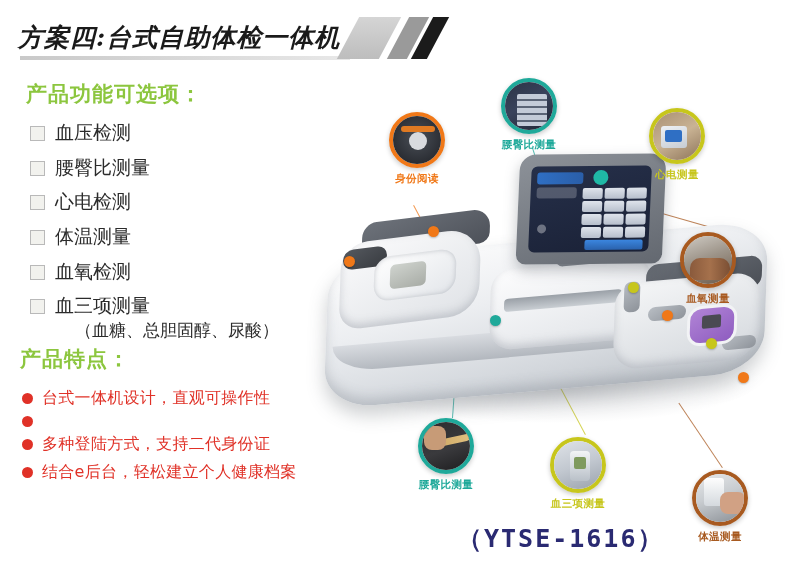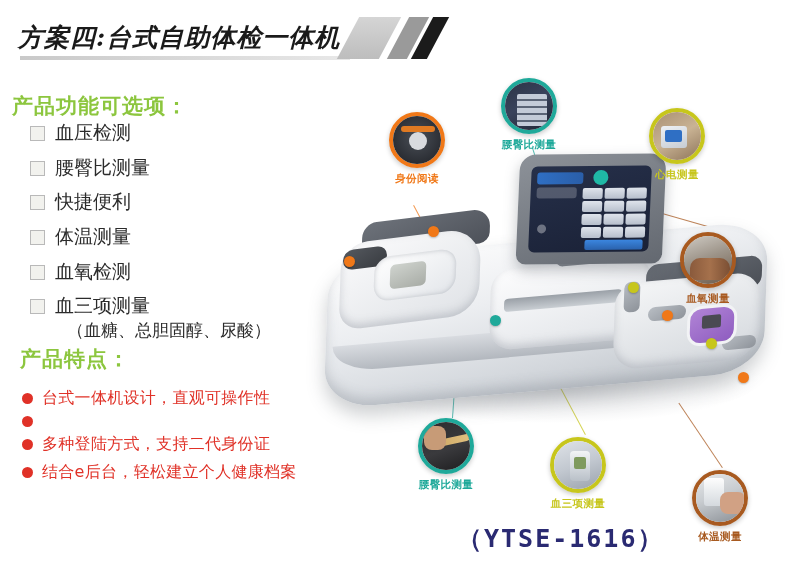--- a/index.html
+++ b/index.html
@@ -22,36 +22,36 @@
   .slash{position:absolute;top:0;height:100%;width:26px;transform:skewX(-28deg);}
   .slash.s1{left:0;  width:42px;background:linear-gradient(to bottom,#d5d5d5,#bdbdbd);}
   .slash.s2{left:50px;width:20px;background:#9a9a9a;}
   .slash.s3{left:74px;width:16px;background:#1b1b1b;}
 
   
   .heading{
     position:absolute;font-size:21px;font-weight:700;color:#8CC63E;letter-spacing:1px;
     white-space:nowrap;
   }
-  #h-features{left:12px;top:80px;margin-top:12px;}
+  #h-features{left:26px;top:80px;}
   #h-points{left:20px;top:345px;}
 
   
   .chk-list{position:absolute;left:30px;top:120px;width:290px;}
   .chk-row{display:flex;align-items:flex-start;margin-bottom:9px;}
   .chk-box{
     width:13px;height:13px;flex:0 0 13px;margin-top:6px;margin-right:10px;
     border:1px solid #b9b9b9;background:#f2f2ee;
   }
   .chk-label{
     font-size:19px;color:#2b2b2b;line-height:1.35;
     font-family:"DejaVu Serif","Liberation Serif",serif;
   }
   .chk-sub{
-    font-size:17px;color:#2b2b2b;display:block;margin-left:12px;
+    font-size:17px;color:#2b2b2b;display:block;margin-left:20px;
     font-family:"DejaVu Serif","Liberation Serif",serif;
   }
 
   
   .pt-list{position:absolute;left:22px;top:388px;width:340px;}
   .pt-row{display:flex;align-items:center;margin-bottom:7px;}
   .pt-dot{width:11px;height:11px;border-radius:50%;background:#E03127;flex:0 0 11px;margin-right:9px;}
   .pt-label{font-size:16px;font-weight:400;color:#E03127;white-space:nowrap;letter-spacing:.3px;}
 
   
@@ -249,21 +249,21 @@
     <div class="chk-row">
       <span class="chk-box"></span>
       <span class="chk-label">血压检测</span>
     </div>
     <div class="chk-row">
       <span class="chk-box"></span>
       <span class="chk-label">腰臀比测量</span>
     </div>
     <div class="chk-row">
       <span class="chk-box"></span>
-      <span class="chk-label">快捷便利</span>
+      <span class="chk-label">心电检测</span>
     </div>
     <div class="chk-row">
       <span class="chk-box"></span>
       <span class="chk-label">体温测量</span>
     </div>
     <div class="chk-row">
       <span class="chk-box"></span>
       <span class="chk-label">血氧检测</span>
     </div>
     <div class="chk-row">

